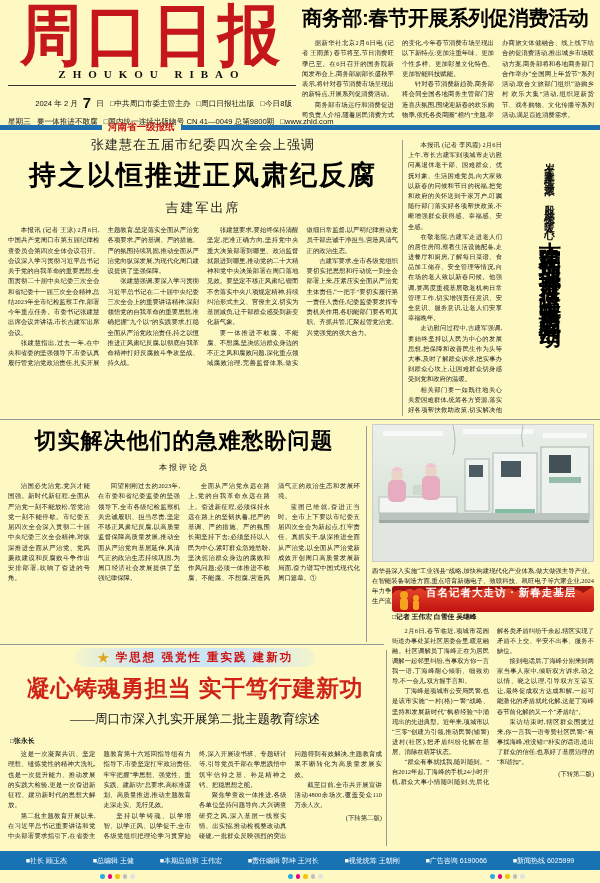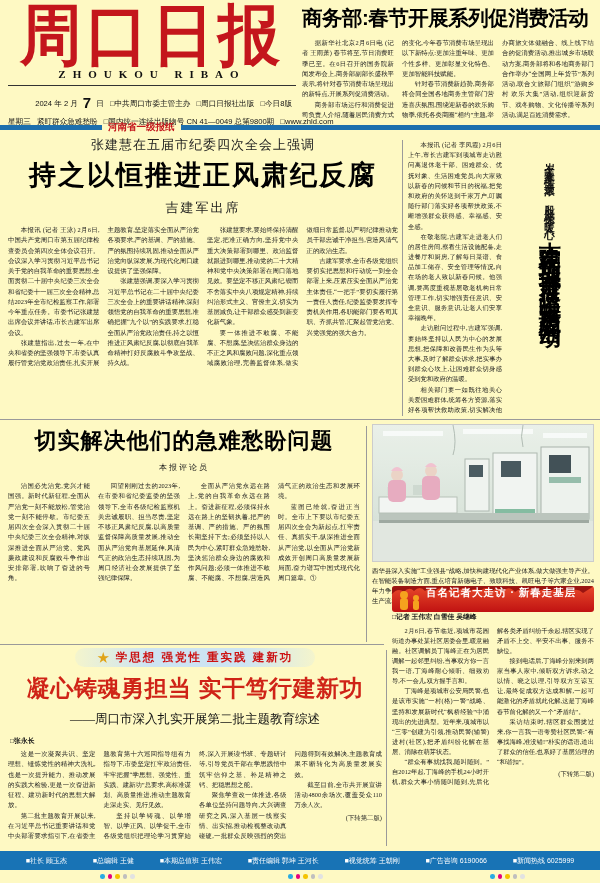--- a/index.html
+++ b/index.html
@@ -119,21 +119,21 @@
     <div class="mh-pinyin">ZHOUKOU RIBAO</div>
     <div class="mh-dates">
       <div>
         <span>2024 年 2 月</span><span class="day">7</span><span>日</span>
         <span>□中共周口市委主管主办</span>
         <span>□周口日报社出版</span>
         <span>□今日8版</span>
       </div>
       <div>
         <span>星期三</span>
-        <span>紧盯群众急难愁盼</span>
+        <span>要一体推进不敢腐</span>
         <span>□国内统一连续出版物号 CN 41—0049 总第9800期</span>
         <span>□www.zhld.com</span>
       </div>
     </div>
   </div>
 
   <section class="tr-article">
     <h2>商务部:春节开展系列促消费活动</h2>
     <div class="cols c3">
       <p>据新华社北京2月6日电 (记者 王雨萧) 春节将至,节日消费旺季已至。在6日召开的国务院新闻发布会上,商务部副部长盛秋平表示,将针对春节消费市场呈现出的新特点,开展系列促消费活动。</p>

